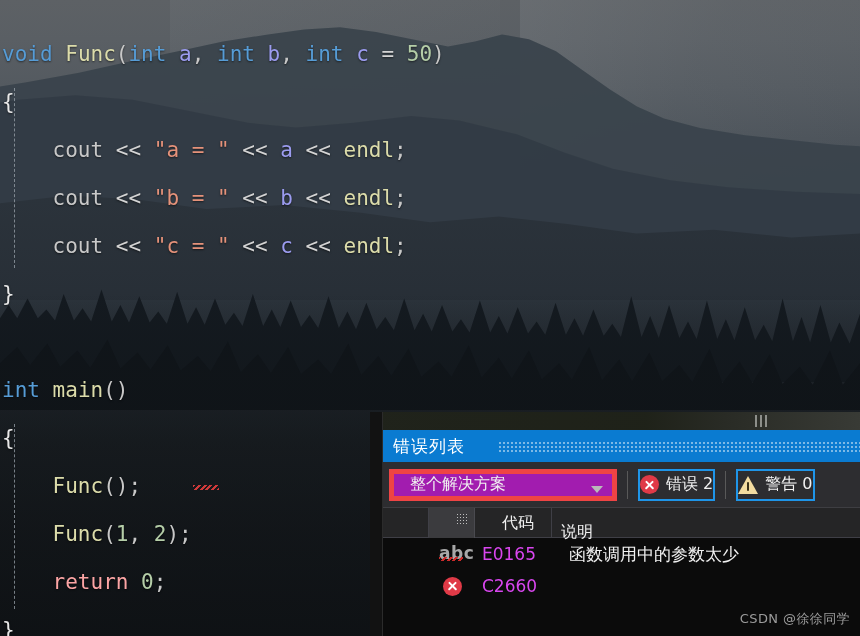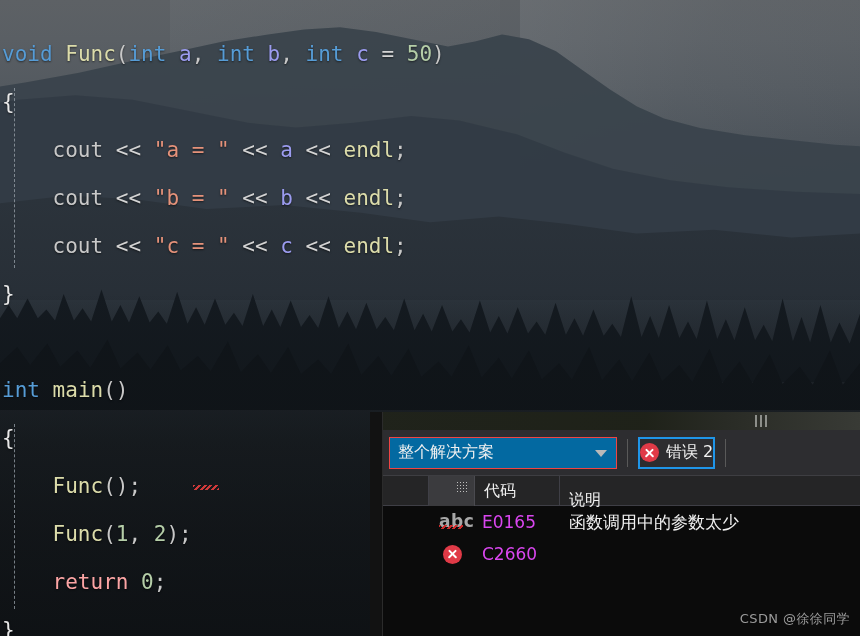--- a/index.html
+++ b/index.html
@@ -213,24 +213,24 @@
   .toolbar {
     height:46px;
     background:#2d2d30;
     display:flex; align-items:center;
     padding:0 6px;
     gap:8px;
     border-bottom:1px solid #3e3e42;
   }
   .combo {
     width:228px; height:32px;
-    background:#0369a1;
-    border:1px solid #ef4444;
+    background:#a21caf;
+    border:5px solid #ef4444;
     display:flex; align-items:center;
-    padding:0 8px;
+    padding:0 16px;
     position:relative;
   }
   .combo-value {
     color:#f0f0f0; font-size:16px;
     font-family:"DejaVu Sans","Liberation Sans",sans-serif;
   }
   .chev {
     position:absolute; right:9px; top:12px;
     width:0; height:0;
     border-left:6px solid transparent;
@@ -288,21 +288,21 @@
   .gh-icon  {
     width:46px; height:30px; background:#3b3b3e;
     border-right:1px solid #4a4a4f;
     position:relative;
   }
   .gh-icon .dots {
     position:absolute; right:7px; top:5px; width:11px; height:11px;
     background-image:radial-gradient(circle, rgba(225,225,225,.8) 0.7px, transparent 1px);
     background-size:3px 3px;
   }
-  .gh-code { width:85px; padding-left:9px; border-right:1px solid #3f3f46; height:30px; line-height:30px;}
+  .gh-code { width:77px; padding-left:27px; border-right:1px solid #3f3f46; height:30px; line-height:30px;}
   .gh-desc { flex:1; padding-left:9px; height:30px; line-height:30px;margin-top:19px;}
 
   .grid-rows { background:#0b0b0b; }
   .grid-row {
     height:32px; display:flex; align-items:center;
     font-size:17px;
     font-family:"DejaVu Sans","Liberation Sans",sans-serif;
   }
   .cell-sel  { width:46px; height:32px; }
   .cell-icon { width:46px; height:32px; display:flex; align-items:center; justify-content:center;}
@@ -363,37 +363,45 @@
         <i></i>
           <i></i>
           <i></i>
       </div>
     </div>
 
     <div class="gutter-left"></div>
 
     <div class="panel-body">
 
+      <div class="title-bar">
+        <span class="title-text">错误列表</span>
+        <div class="title-dots"></div>
+      </div>
 
       <div class="toolbar">
 
         <div class="combo">
           <span class="combo-value">整个解决方案</span>
           <span class="chev"></span>
         </div>
 
         <div class="tb-sep"></div>
 
         <div class="filter-btn">
           <span class="icon-err"></span>
           <span>错误 2</span>
         </div>
 
         <div class="tb-sep"></div>
 
+        <div class="filter-btn">
+          <span class="icon-warn"></span>
+          <span>警告 0</span>
+        </div>
       </div>
 
       <div class="grid-header">
         <div class="gh-blank"></div>
         <div class="gh-icon">
           <span class="dots"></span>
         </div>
         <div class="gh-code">代码</div>
         <div class="gh-desc">说明</div>
       </div>

